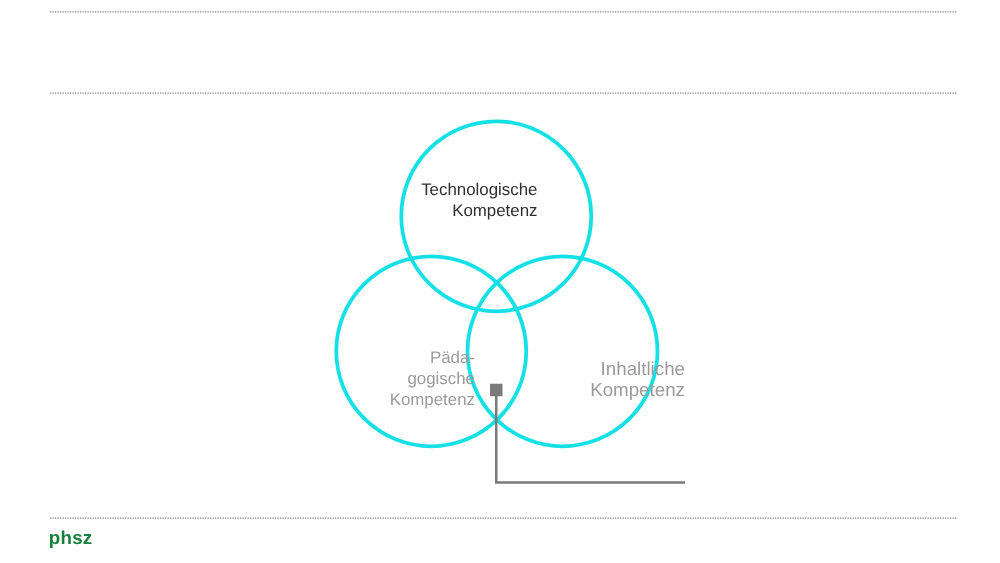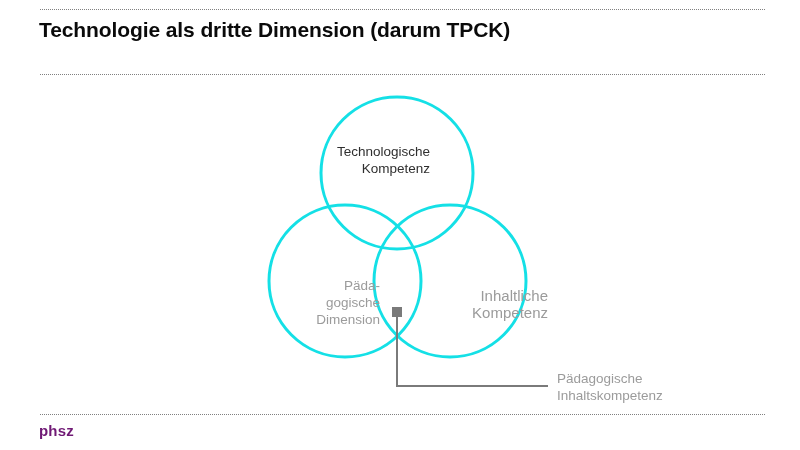--- a/index.html
+++ b/index.html
@@ -130,59 +130,56 @@
     white-space: pre-line;
   }
 
   
   #footer-brand {
     position: absolute;
     left: 39px;
     top: 422px;
     font-size: 15px;
     font-weight: bold;
-    color: #701a75;
+    color: #15803d;
     letter-spacing: 0.2px;
     text-align: right;
   }
 </style>
 </head>
 <body>
 
 <div id="slide">
 
   <div class="rule rule-top"></div>
 
-  <div id="title">Technologie als dritte Dimension (darum TPCK)</div>
 
   <div class="rule rule-under"></div>
 
   <div id="venn-diagram">
 
     <svg id="venn-svg" viewBox="0 0 350 300">
       <circle cx="167" cy="88" r="76" fill="none" stroke="#14e0e6" stroke-width="3"></circle>
       <circle cx="115" cy="196" r="76" fill="none" stroke="#14e0e6" stroke-width="3"></circle>
       <circle cx="220" cy="196" r="76" fill="none" stroke="#14e0e6" stroke-width="3"></circle>
     </svg>
 
     <div class="venn-label" id="label-tech">Technologische
 Kompetenz</div>
 
     <div class="venn-label" id="label-paed">Päda-
 gogische
-Dimension</div>
+Kompetenz</div>
 
     <div class="venn-label" id="label-inhalt">Inhaltliche
 Kompetenz</div>
   </div>
 
   <div id="callout-marker"></div>
   <div id="callout-leader-vertical"></div>
   <div id="callout-leader-horizontal"></div>
 
-  <div id="callout-text">Pädagogische
-Inhaltskompetenz</div>
 
   <div class="rule rule-footer"></div>
 
   <div id="footer-brand">phsz</div>
 
 </div>
 
 </body></html>

